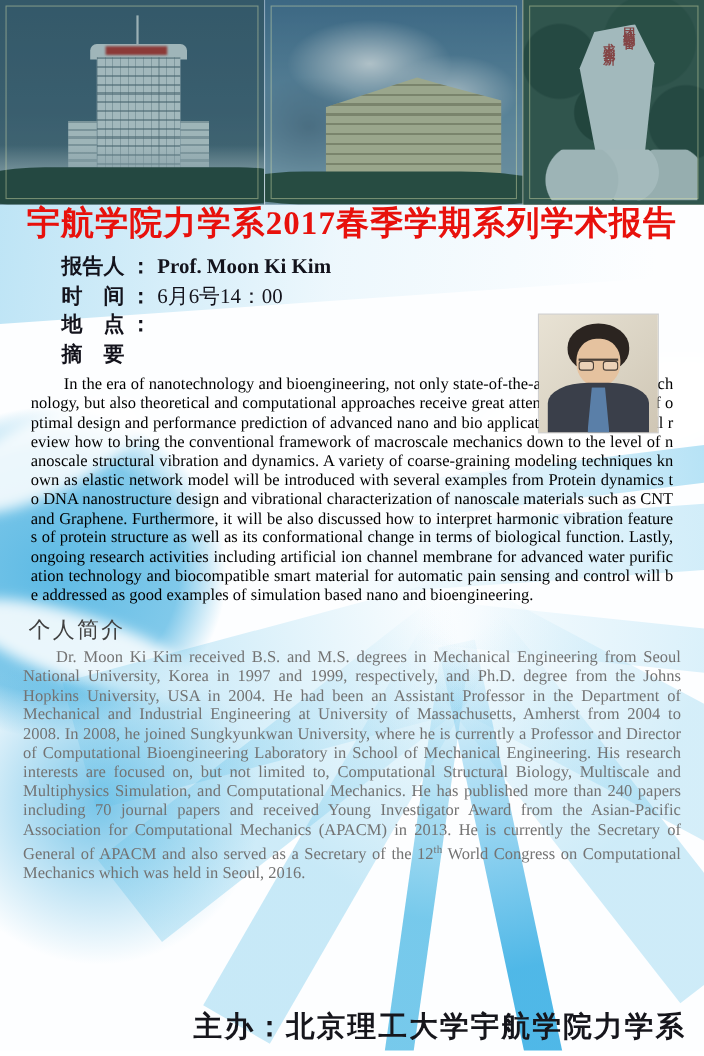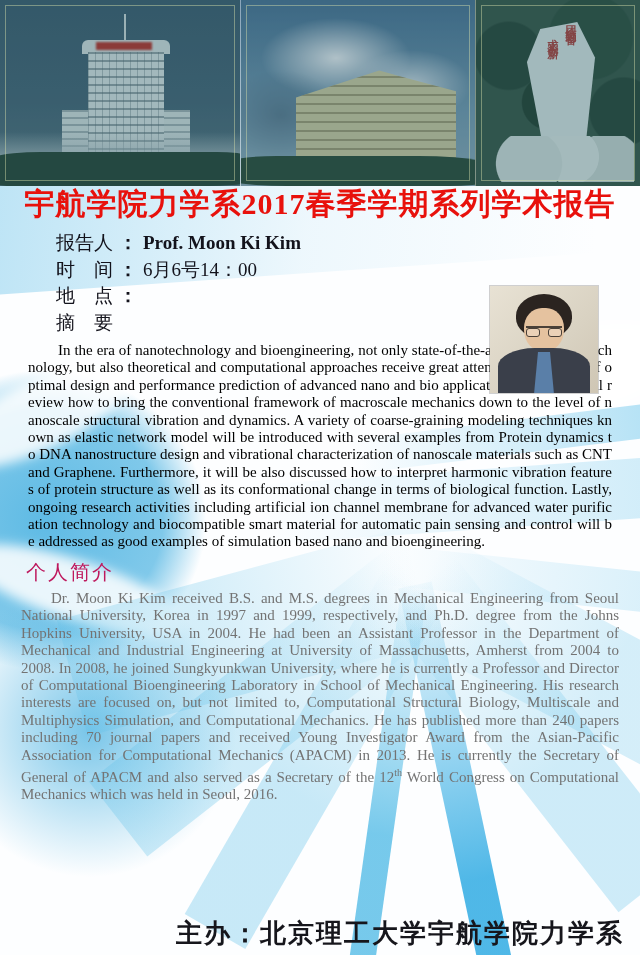--- a/index.html
+++ b/index.html
@@ -85,21 +85,21 @@
 
   
   .content { position:relative; z-index:2; }
   .series-title { margin-top:6px; text-align:center; color:#e8110c; font-size:30px; font-weight:700;
     letter-spacing:1px; line-height:36px; }
   .talk-title { text-align:center; color:#0d0d0d; font-size:27px; font-weight:700; line-height:32px;
     margin-top:2px; padding:0 40px; }
 
   .info { margin:8px 0 0 56px; font-size:19px; color:#13131c; }
   .info-row { display:flex; align-items:baseline; line-height:26.5px; }
-  .info-label { font-family:"Liberation Sans", sans-serif; font-weight:400; white-space:pre; }
+  .info-label { font-family:"Liberation Sans", sans-serif; font-weight:700; white-space:pre; }
   .info-colon { width:30px; text-align:center; font-family:"Liberation Sans", sans-serif; font-weight:600; }
   .info-value { font-size:19px; }
   .v-speaker { font-weight:700; }
 
   .portrait { position:absolute; left:490px; top:286px; width:108px; height:107px; z-index:3;
     background:linear-gradient(135deg, #e8e2d4, #d9d2c2 60%, #cfc6b4); overflow:hidden;
     box-shadow:0 0 0 1px rgba(120,120,120,.35); }
   .hair { position:absolute; left:26px; top:8px; width:56px; height:44px; background:#2b2420;
     border-radius:50% 50% 45% 45%; }
   .face { position:absolute; left:34px; top:22px; width:40px; height:44px; background:#e5c29f; border-radius:45% 45% 50% 50%; }
@@ -107,21 +107,21 @@
     border-top:2px solid #4a4038; display:flex; justify-content:space-between; }
   .lens { width:14px; height:9px; border:1.5px solid #4a4038; border-radius:3px; background:rgba(255,255,255,.25); }
   .body-suit { position:absolute; left:8px; top:62px; width:92px; height:46px; background:#3a3f4a;
     border-radius:40% 40% 0 0; }
   .shirt { position:absolute; left:44px; top:66px; width:20px; height:42px; background:#5a7fa8;
     clip-path:polygon(20% 0, 80% 0, 100% 100%, 0 100%); }
 
   .abstract { margin:6px 28px 0 28px; font-size:15px; line-height:17.4px; color:#000000;
     text-align:justify; word-break:break-all; text-indent:2em; }
 
-  .bio-heading { margin:8px 0 2px 26px; font-size:20px; color:#be185d; letter-spacing:2px; }
+  .bio-heading { margin:8px 0 2px 26px; font-size:20px; color:#404040; letter-spacing:2px; }
   .bio { margin:4px 21px 0 21px; font-size:15px; line-height:17.4px; color:#737373;
     text-align:justify; text-indent:2em; }
   .bio sup { font-size:10px; }
 
   .footer { position:absolute; right:16px; top:916px; z-index:2; font-size:26px; font-weight:700;
     color:#16161c; letter-spacing:2px; }
 </style>
 </head>
 <body>
 

